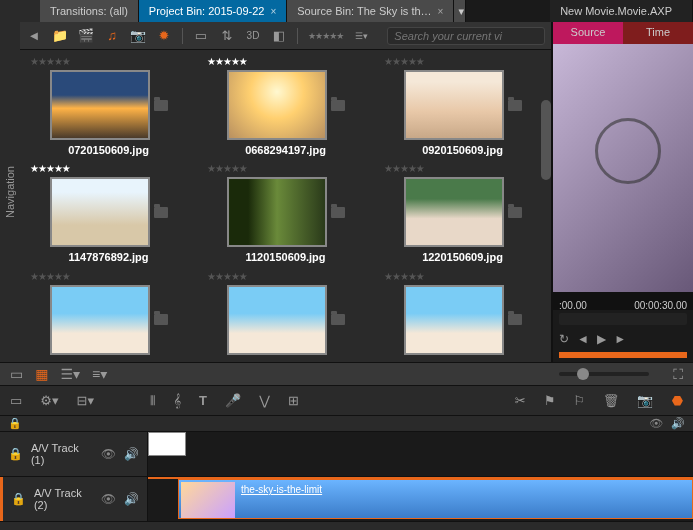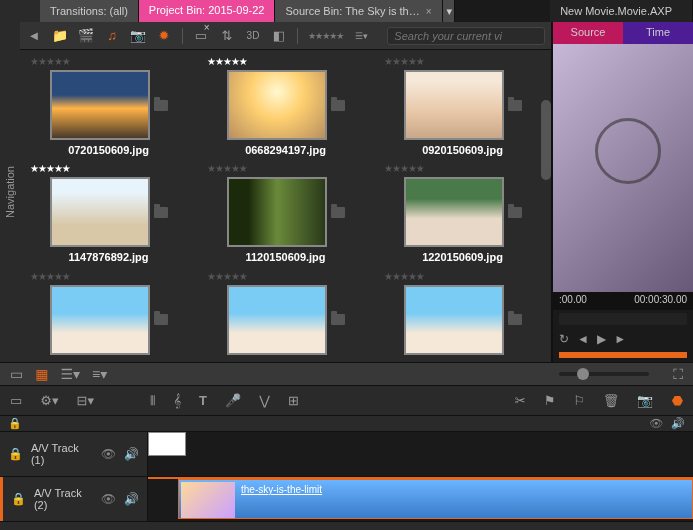--- a/index.html
+++ b/index.html
@@ -2,21 +2,21 @@
 <html><head>
 <meta charset="utf-8">
 <style>
 * { margin: 0; padding: 0; box-sizing: border-box; font-family: Arial, sans-serif; }
 body { background: #2a2a2a; width: 693px; height: 530px; overflow: hidden; color: #ccc; font-size: 11px; position: relative; }
 
 
 .tabs { display: flex; height: 22px; background: #1a1a1a; margin-left: 40px; }
 .tab { padding: 4px 10px; display: flex; align-items: center; gap: 6px; font-size: 11px; border-right: 1px solid #111; }
 .tab.grey { background: #4a4a4a; color: #ccc; }
-.tab.orange { background: #ec4899; color: #fff; flex-direction: column; }
+.tab.orange { background: #0369a1; color: #fff; }
 .tab .x { font-size: 10px; opacity: 0.7; cursor: pointer; }
 .tab.project-title { background: #222; color: #ccc; margin-left: auto; padding-right: 20px; }
 
 
 .main { display: flex; height: 340px; }
 .nav-strip { width: 20px; background: #2a2a2a; display: flex; align-items: center; justify-content: center; }
 .nav-strip span { transform: rotate(-90deg); font-size: 11px; color: #999; white-space: nowrap; }
 
 .library { flex: 1; background: #2a2a2a; display: flex; flex-direction: column; border-right: 2px solid #111; }
 .lib-toolbar { height: 28px; background: #333; display: flex; align-items: center; padding: 0 6px; gap: 10px; border-bottom: 1px solid #111; }
@@ -34,24 +34,24 @@
 .stars.dim { color: #555; }
 .thumb-wrap { display: flex; align-items: center; gap: 4px; }
 .thumb { width: 100px; height: 70px; border: 2px solid #888; background: #444; }
 .folder-ico { width: 14px; height: 11px; background: #555; border-radius: 1px; position: relative; }
 .folder-ico::before { content: ''; position: absolute; top: -3px; left: 0; width: 6px; height: 3px; background: #555; border-radius: 1px 1px 0 0; }
 .fname { font-size: 11px; color: #fff; margin-top: 4px; font-weight: bold; }
 
 .preview { width: 140px; background: #1a1a1a; display: flex; flex-direction: column; }
 .prev-tabs { height: 22px; display: flex; }
 .prev-tab { flex: 1; text-align: center; padding: 4px; font-size: 11px; background: #be185d; color: #ccc; }
-.prev-tab.active { background: #4c1d95; }
+.prev-tab.active { background: #7f1d1d; }
 .prev-img { flex: 1; background: linear-gradient(135deg, #c8b8d8 0%, #9888a8 50%, #685878 100%); position: relative; }
 .prev-img::after { content: ''; position: absolute; top: 30%; left: 30%; width: 60px; height: 60px; border: 3px solid #333; border-radius: 50%; opacity: 0.6; }
-.timecode { height: 18px; background: #111; display: flex; justify-content: space-between; padding: 2px 6px; font-size: 10px; color: #ccc; }
+.timecode { height: 18px; background: #111; display: flex; justify-content: space-between; padding: 8px 6px; font-size: 10px; color: #ccc; }
 .prev-slider { height: 12px; background: #222; margin: 3px 6px; border-radius: 2px; }
 .prev-ctrls { height: 22px; display: flex; align-items: center; gap: 8px; padding: 0 6px; }
 .prev-ctrls span { font-size: 12px; color: #999; }
 .orange-bar { height: 6px; background: #e8671b; margin: 2px 6px 4px; }
 
 
 .mid-bar { height: 24px; background: #383838; display: flex; align-items: center; padding: 0 10px; gap: 12px; border-top: 1px solid #111; border-bottom: 1px solid #111; }
 .mid-bar .ico { font-size: 14px; color: #999; }
 .mid-bar .ico.orange { color: #e8671b; }
 .slider-track { width: 90px; height: 4px; background: #222; border-radius: 2px; position: relative; margin-left: auto; margin-right: 12px; }

